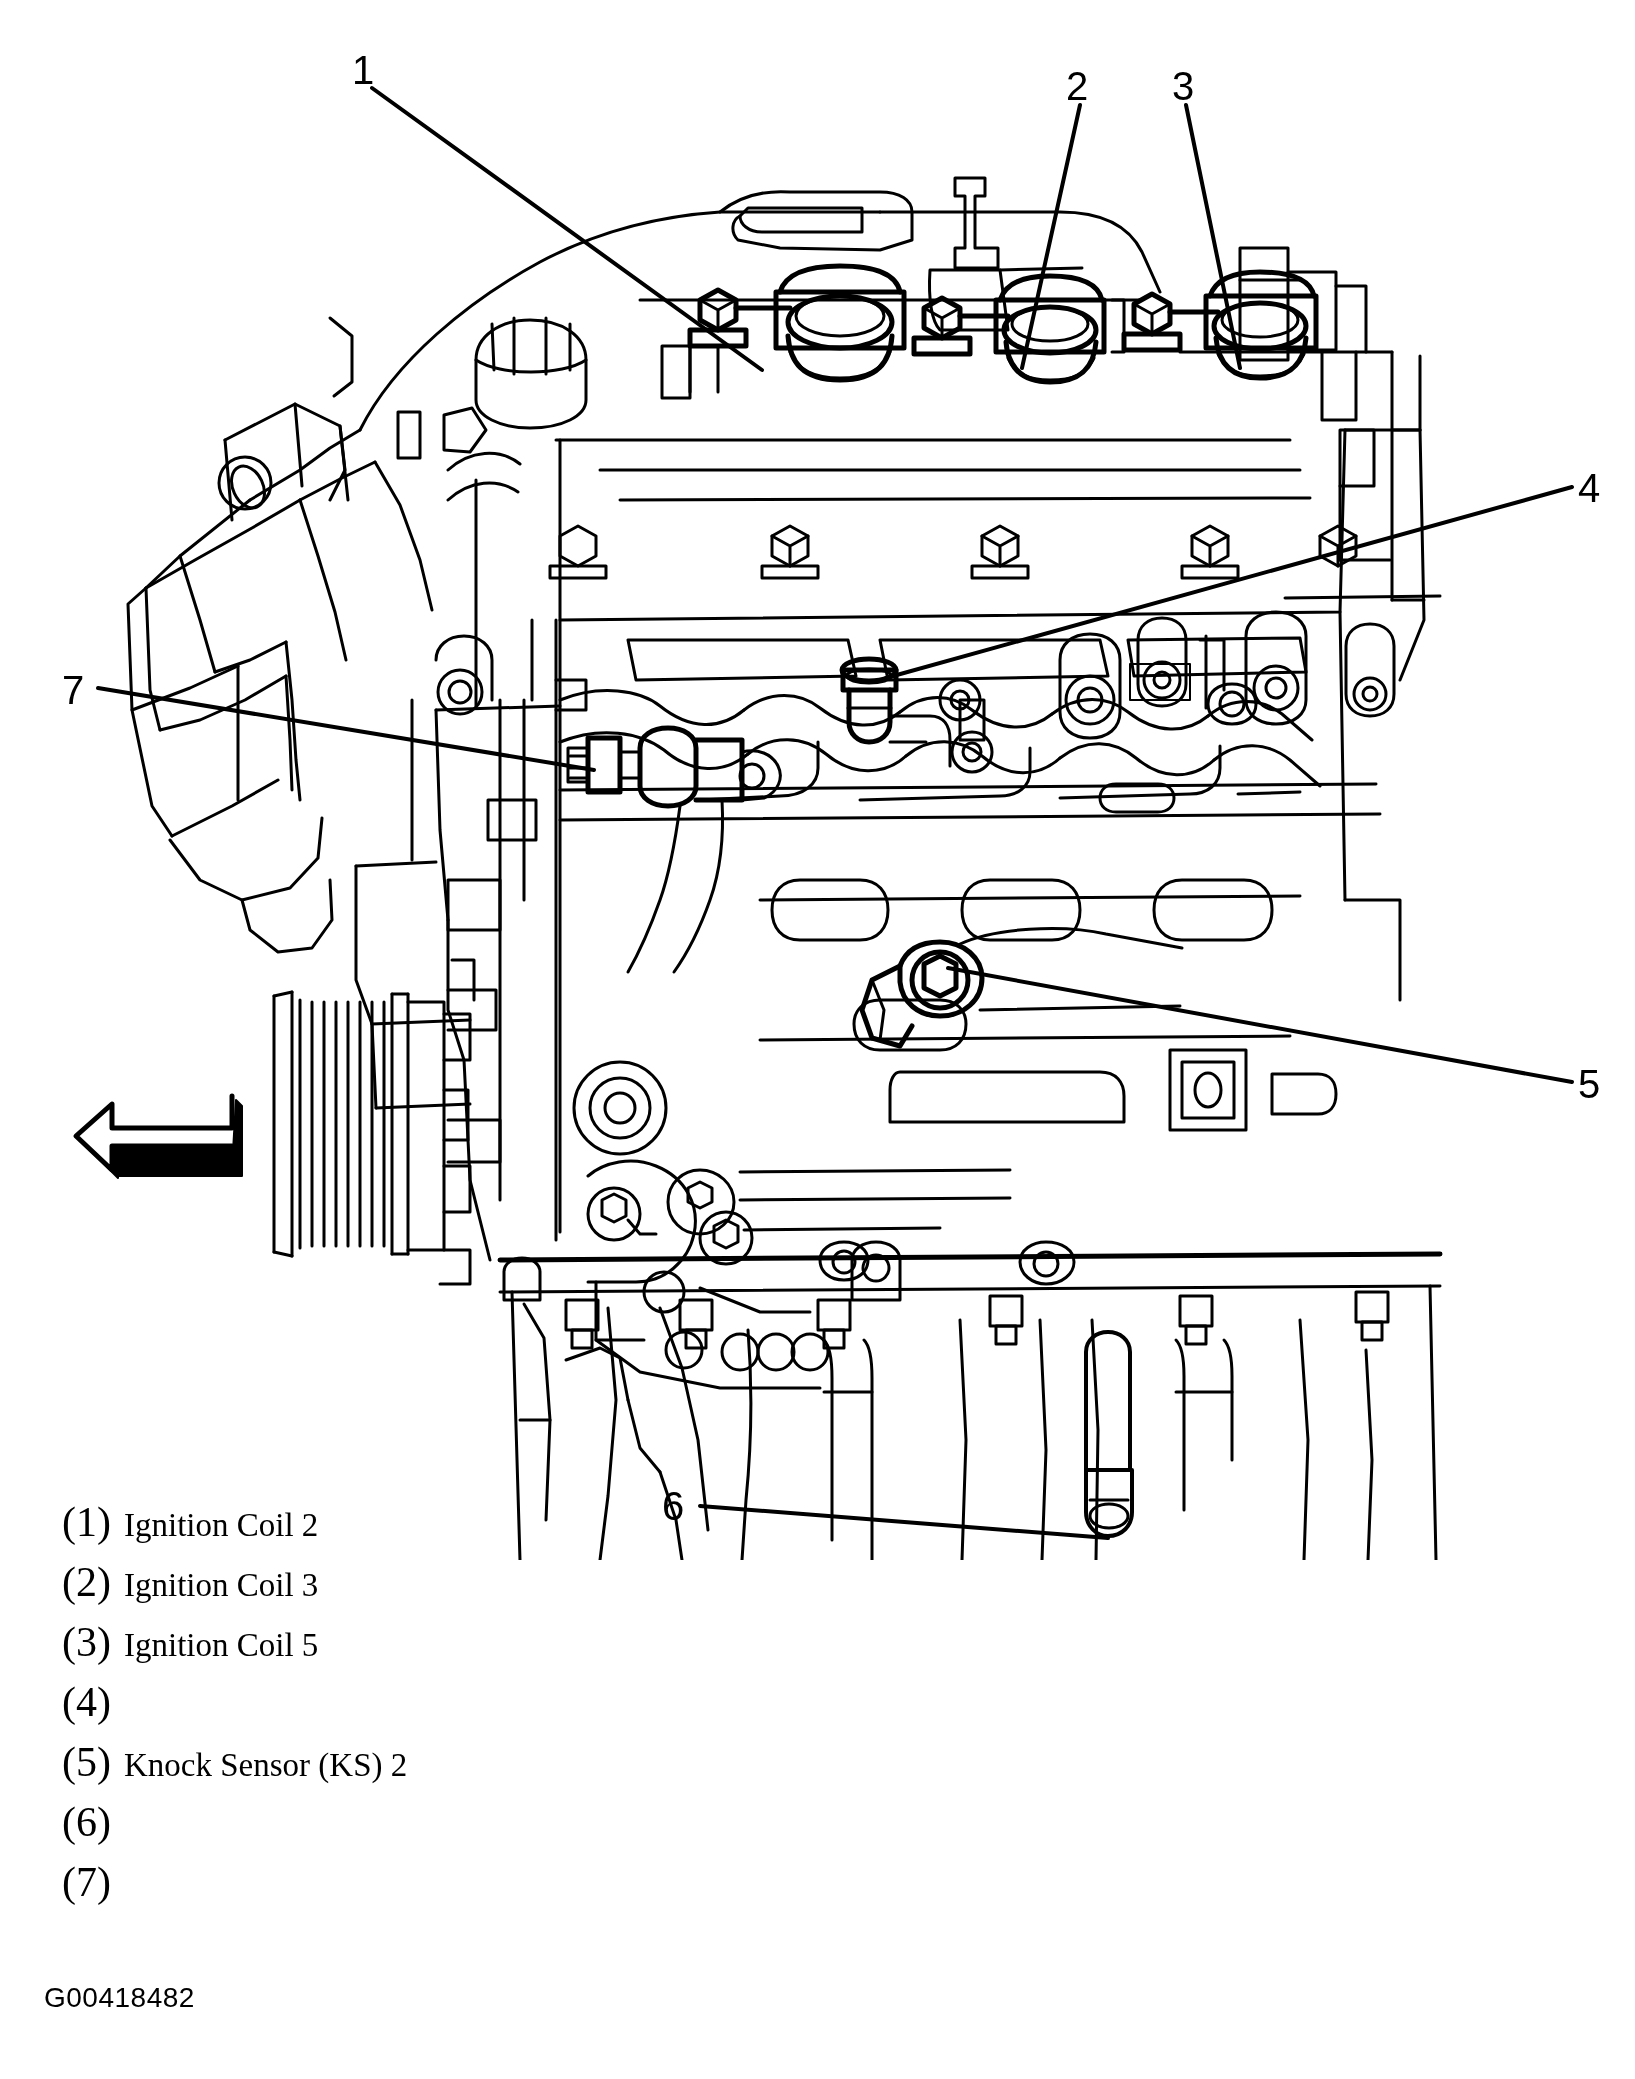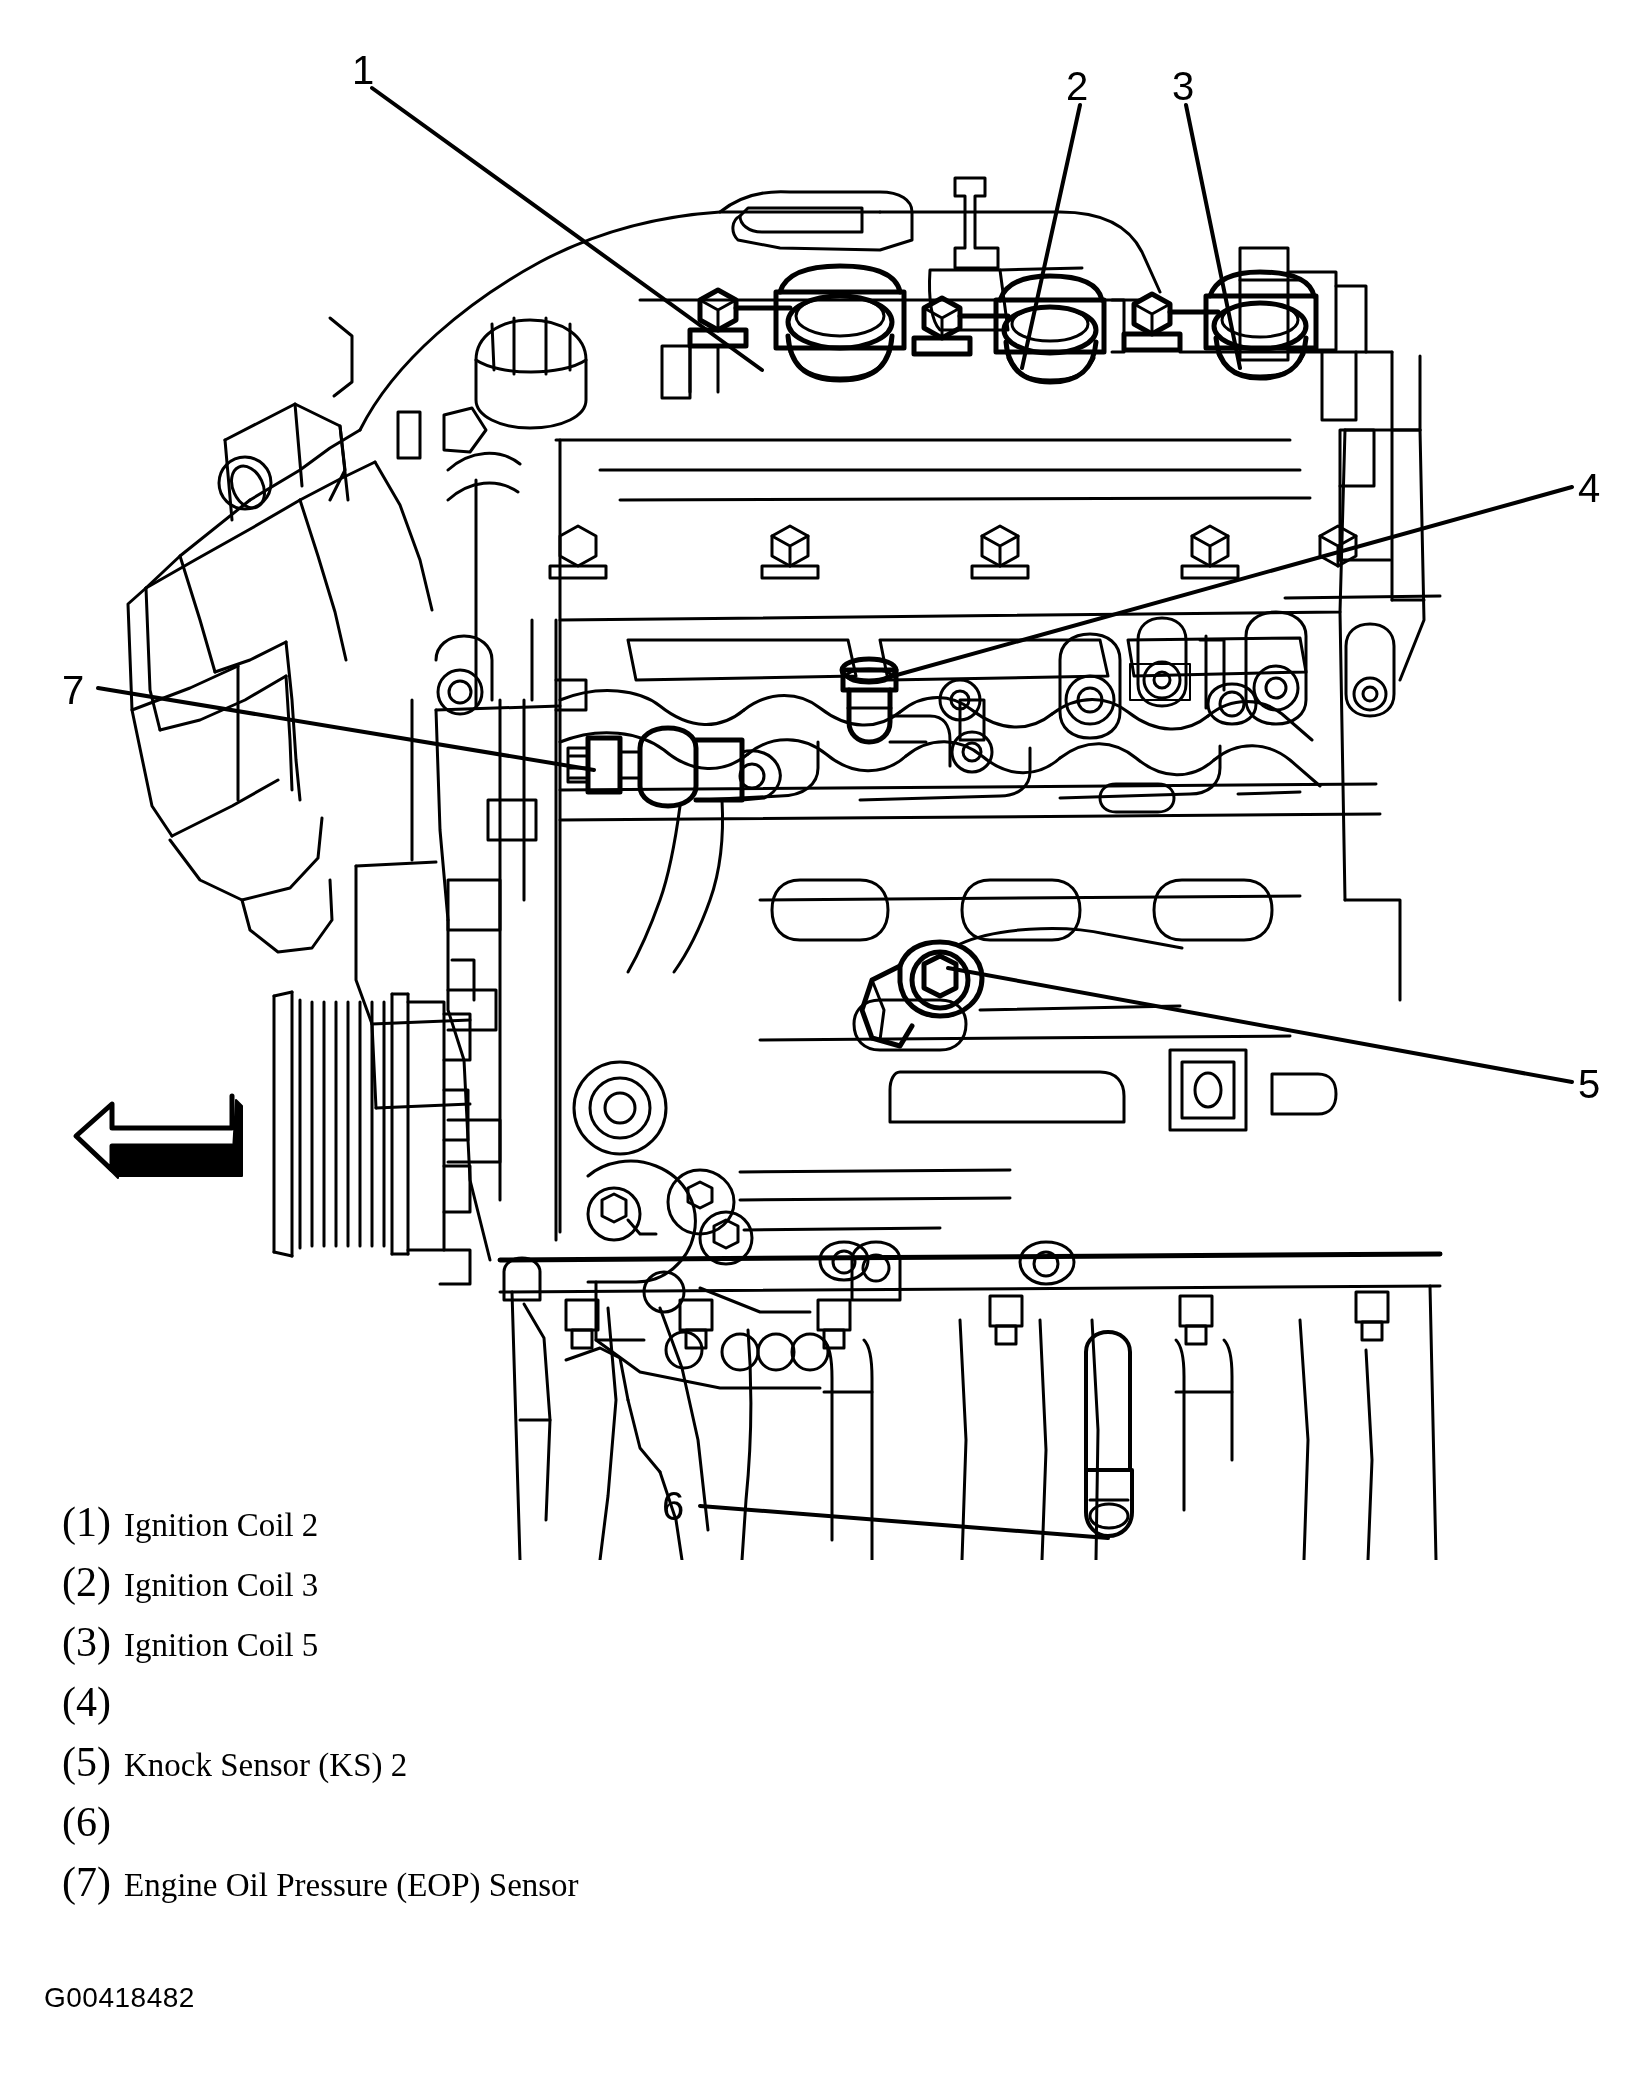--- a/index.html
+++ b/index.html
@@ -474,19 +474,18 @@
     </div>
     <div class="legend-row">
       <span class="legend-num">(5)</span>
       <span class="legend-label">Knock Sensor (KS) 2</span>
     </div>
     <div class="legend-row">
       <span class="legend-num">(6)</span>
     </div>
     <div class="legend-row">
       <span class="legend-num">(7)</span>
-      <span class="legend-label">Engine Oil Pressure (EOP) Sensor</span>
     </div>
   </div>
 
   <div id="figure-code">G00418482</div>
 
 </div>
 
 </body></html>

